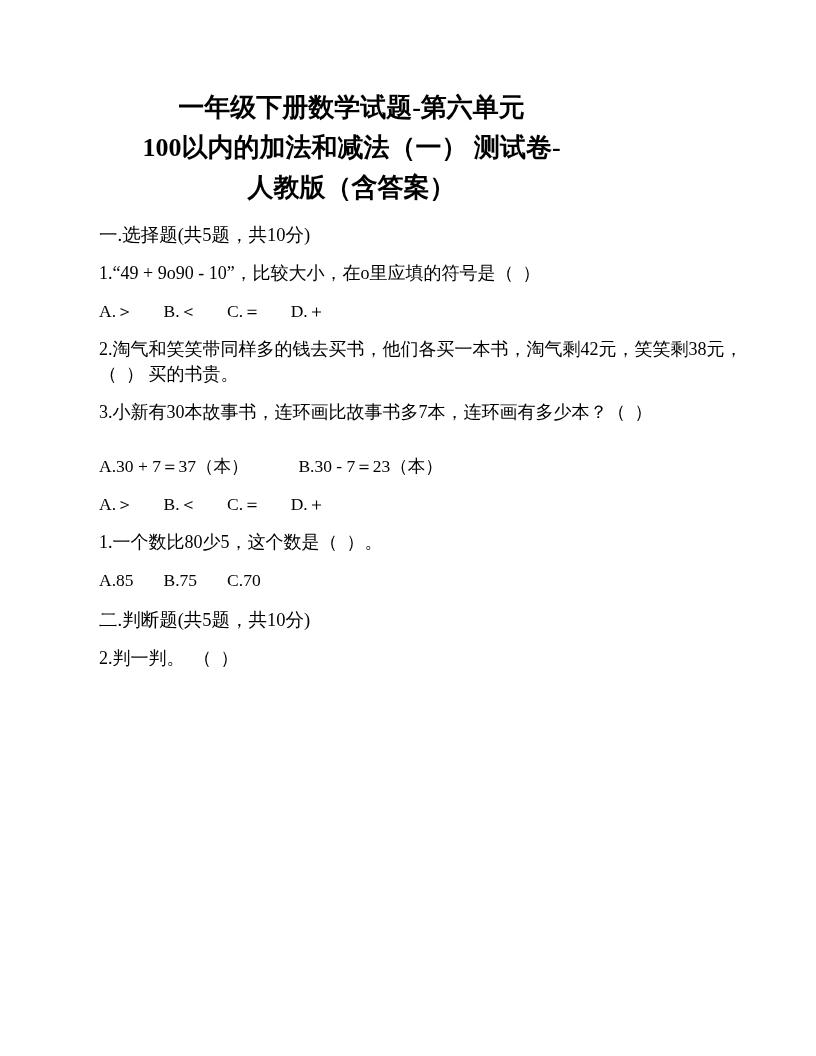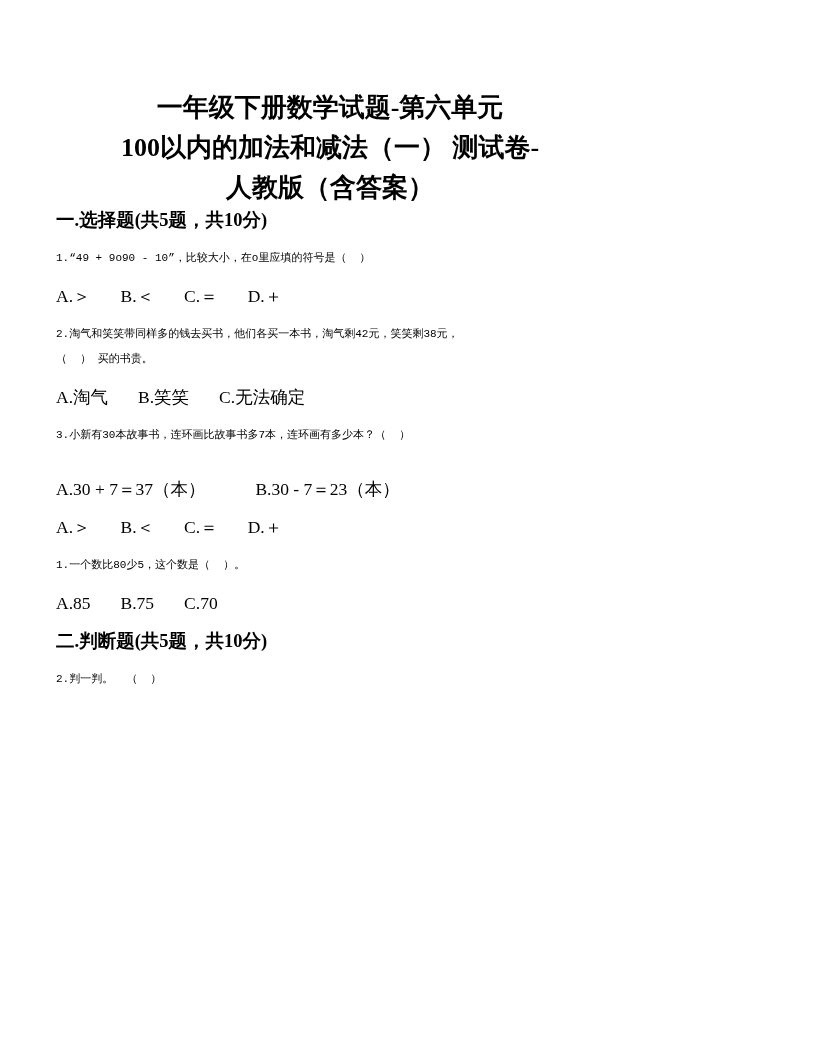--- a/index.html
+++ b/index.html
@@ -8,44 +8,44 @@
     width: 816px;
     height: 1056px;
     margin: 0 auto;
     font-family: "Liberation Serif", "DejaVu Serif", serif;
     color: #000000;
     overflow: hidden;
   }
   .page {
     width: 710px;
     height: 1056px;
-    padding: 88px 96px 0 56px;
+    padding: 88px 96px 0 99px;
   }
   .doc-title {
     text-align: center;
     font-size: 26px;
     font-weight: bold;
     line-height: 40px;
     margin-left: -10px; 
   }
   .doc-title .title-line { white-space: pre; }
   .section { margin: 0; }
   .section-heading {
     font-size: 18.5px;
-    font-weight: bold;
+    font-weight: normal;
     line-height: 25px;
+    margin-top: 15px;
     margin-bottom: 13px;
     white-space: pre;
   }
   .question { margin-bottom: 13px; }
   .q-line {
-    font-size: 11px;
+    font-size: 18px;
     line-height: 25px;
     white-space: pre;
-    font-family: Liberation Mono, monospace;
   }
   .options {
     display: flex;
     gap: 30px;
     font-size: 17.5px;
     line-height: 25px;
     margin-bottom: 13px;
   }
   .option { white-space: pre; }
 </style>
@@ -69,25 +69,20 @@
     <div class="options">
       <span class="option">A.＞</span>
       <span class="option">B.＜</span>
       <span class="option">C.＝</span>
       <span class="option">D.＋</span>
     </div>
 
     <div class="question">
       <div class="q-line">2.淘气和笑笑带同样多的钱去买书，他们各买一本书，淘气剩42元，笑笑剩38元，</div>
       <div class="q-line">（  ） 买的书贵。</div>
-    </div>
-    <div class="options">
-      <span class="option">A.淘气</span>
-      <span class="option">B.笑笑</span>
-      <span class="option">C.无法确定</span>
     </div>
 
     <div class="question">
       <div class="q-line">3.小新有30本故事书，连环画比故事书多7本，连环画有多少本？（  ）</div>
     </div>
     <div class="options" style="gap:50px;margin-top:29px;">
       <span class="option">A.30 + 7＝37（本）</span>
       <span class="option">B.30 - 7＝23（本）</span>
     </div>
 

